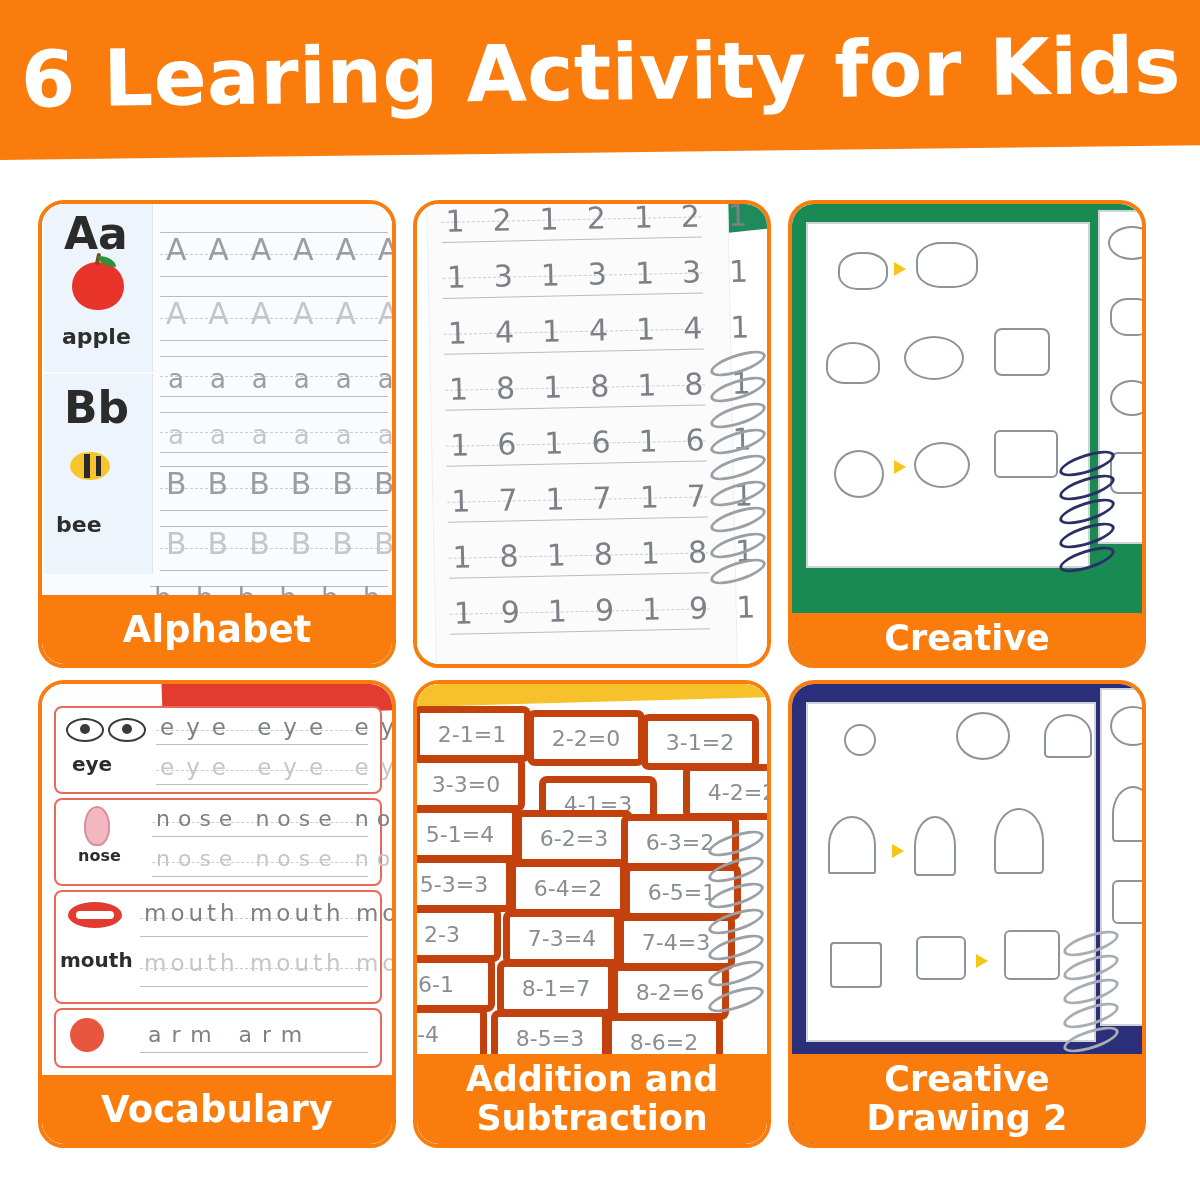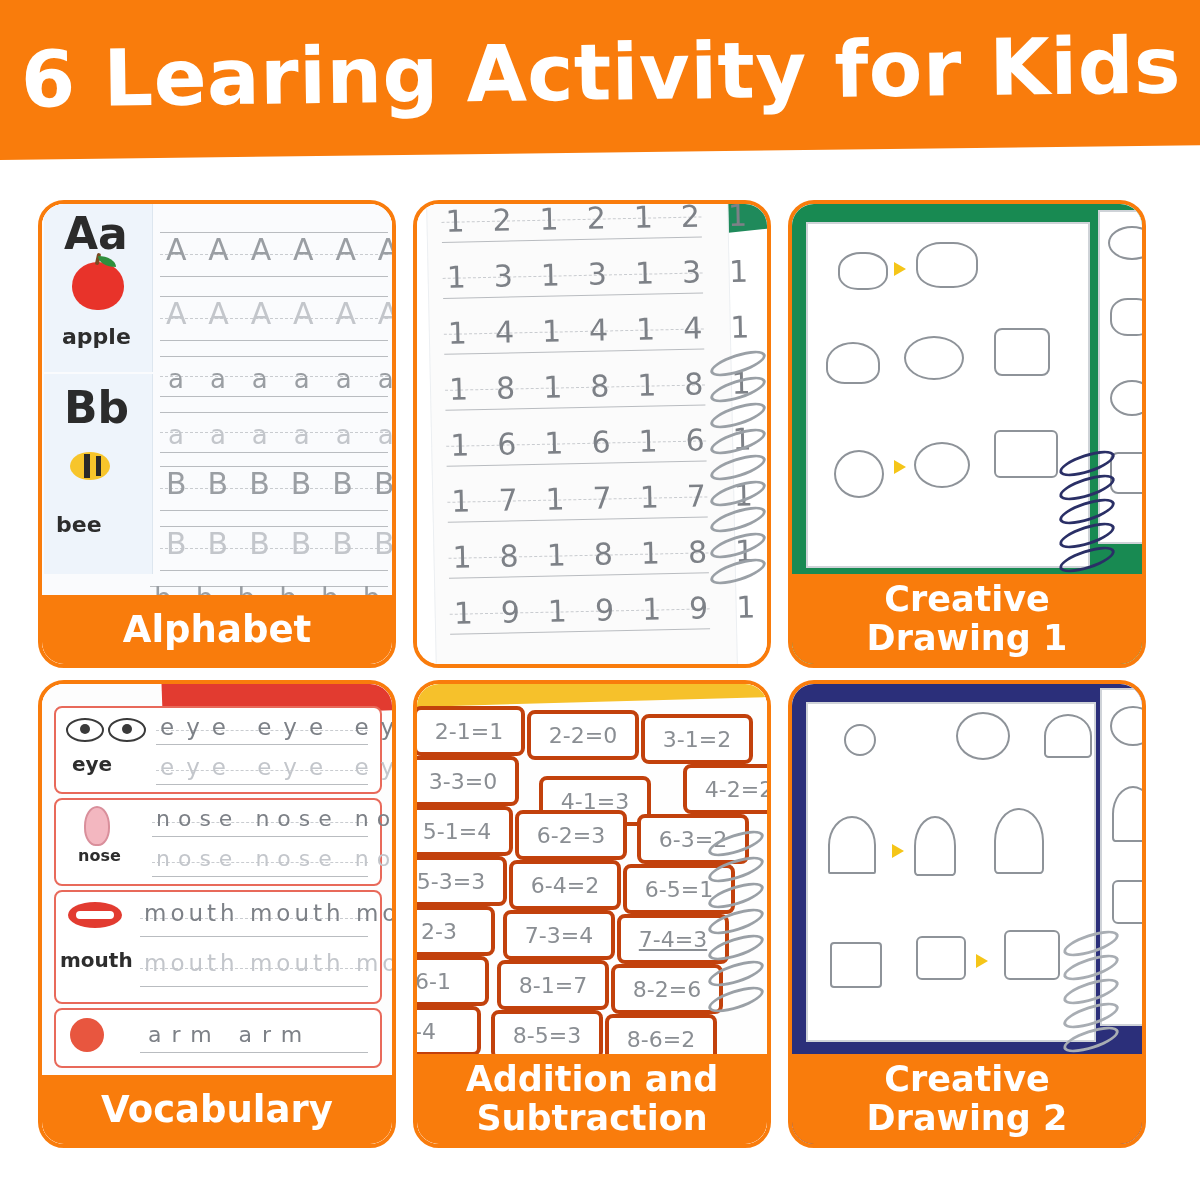--- a/index.html
+++ b/index.html
@@ -196,21 +196,21 @@
   }
   .mouth {
     position:absolute; width: 54px; height: 26px; background:#e23b30; border-radius: 50%;
   }
   .mouth:after{ content:""; position:absolute; left:8px; top:9px; width:38px; height:8px; background:#ffffff; border-radius:4px;}
 
   
   .math-sheet { position:absolute; inset:0; background:#fefefe; }
   .math-top-yellow { position:absolute; left:-10px; top:-8px; right:-10px; height: 26px; background:#f6c12b; transform: rotate(-1.6deg); }
   .eq-box {
-    position:absolute; border:4px solid #c2410c; border-radius:8px; background:#ffffff;
+    position:absolute; border:7px solid #c2410c; border-radius:8px; background:#ffffff;
     display:flex; align-items:center; justify-content:center;
     color:#8a8e93; font-size: 22px; font-family:"DejaVu Sans", sans-serif;
   }
 </style>
 </head>
 <body>
 
 <div class="page">
 
   <div class="header">
@@ -356,21 +356,20 @@
         <div class="spiral" style="right:20px; top:250px; height:130px;">
           <div class="coil" style="left:2px; top:0px; border-color:#2a2f66;"></div>
           <div class="coil" style="left:2px; top:24px; border-color:#2a2f66;"></div>
           <div class="coil" style="left:2px; top:48px; border-color:#2a2f66;"></div>
           <div class="coil" style="left:2px; top:72px; border-color:#2a2f66;"></div>
           <div class="coil" style="left:2px; top:96px; border-color:#2a2f66;"></div>
         </div>
       </div>
       <div class="card-label two-line">
         <div>Creative</div>
-        <div>Drawing 1</div>
       </div>
     </div>
 
     <div class="card">
       <div class="card-image">
         <div style="position:absolute; inset:0; background:#fdfdfd;"></div>
         <div class="vocab-top-red"></div>
 
         <div class="vocab-row" style="top:22px; height:84px;">
           <div class="eye" style="left:10px; top:10px;"></div>
@@ -423,29 +422,29 @@
         <div class="eq-box" style="left:-4px;  top:22px;  width:104px; height:42px;">2-1=1</div>
         <div class="eq-box" style="left:110px; top:26px; width:104px; height:42px;">2-2=0</div>
         <div class="eq-box" style="left:224px; top:30px; width:104px; height:42px;">3-1=2</div>
 
         <div class="eq-box" style="left:-10px; top:72px;  width:104px; height:42px;">3-3=0</div>
         <div class="eq-box" style="left:104px; top:92px; width:104px; height:42px;margin-left:18px;">4-1=3</div>
         <div class="eq-box" style="left:218px; top:80px; width:104px; height:42px;margin-left:48px;">4-2=2</div>
 
         <div class="eq-box" style="left:-16px; top:122px; width:104px; height:42px;">5-1=4</div>
         <div class="eq-box" style="left:98px;  top:126px; width:104px; height:42px;">6-2=3</div>
-        <div class="eq-box" style="left:220px; top:130px; width:104px; height:42px;">6-3=2</div>
+        <div class="eq-box" style="left:204px; top:130px; width:104px; height:42px;">6-3=2</div>
 
         <div class="eq-box" style="left:-22px; top:172px; width:104px; height:42px;">5-3=3</div>
         <div class="eq-box" style="left:92px;  top:176px; width:104px; height:42px;">6-4=2</div>
         <div class="eq-box" style="left:206px; top:180px; width:104px; height:42px;">6-5=1</div>
 
         <div class="eq-box" style="left:-34px; top:222px; width:104px; height:42px;">2-3</div>
         <div class="eq-box" style="left:86px;  top:226px; width:104px; height:42px;">7-3=4</div>
-        <div class="eq-box" style="left:200px; top:230px; width:104px; height:42px;text-decoration:underline;">7-4=3</div>
+        <div class="eq-box" style="left:200px; top:230px; width:104px; height:42px;">7-4=3</div>
 
         <div class="eq-box" style="left:-40px; top:272px; width:104px; height:42px;">6-1</div>
         <div class="eq-box" style="left:80px;  top:276px; width:104px; height:42px;">8-1=7</div>
         <div class="eq-box" style="left:194px; top:280px; width:104px; height:42px;">8-2=6</div>
 
         <div class="eq-box" style="left:-48px; top:322px; width:104px; height:42px;">-4</div>
         <div class="eq-box" style="left:74px;  top:326px; width:104px; height:42px;">8-5=3</div>
         <div class="eq-box" style="left:188px; top:330px; width:104px; height:42px;">8-6=2</div>
 
         <div class="spiral" style="right:-4px; top:150px; height:210px;">

